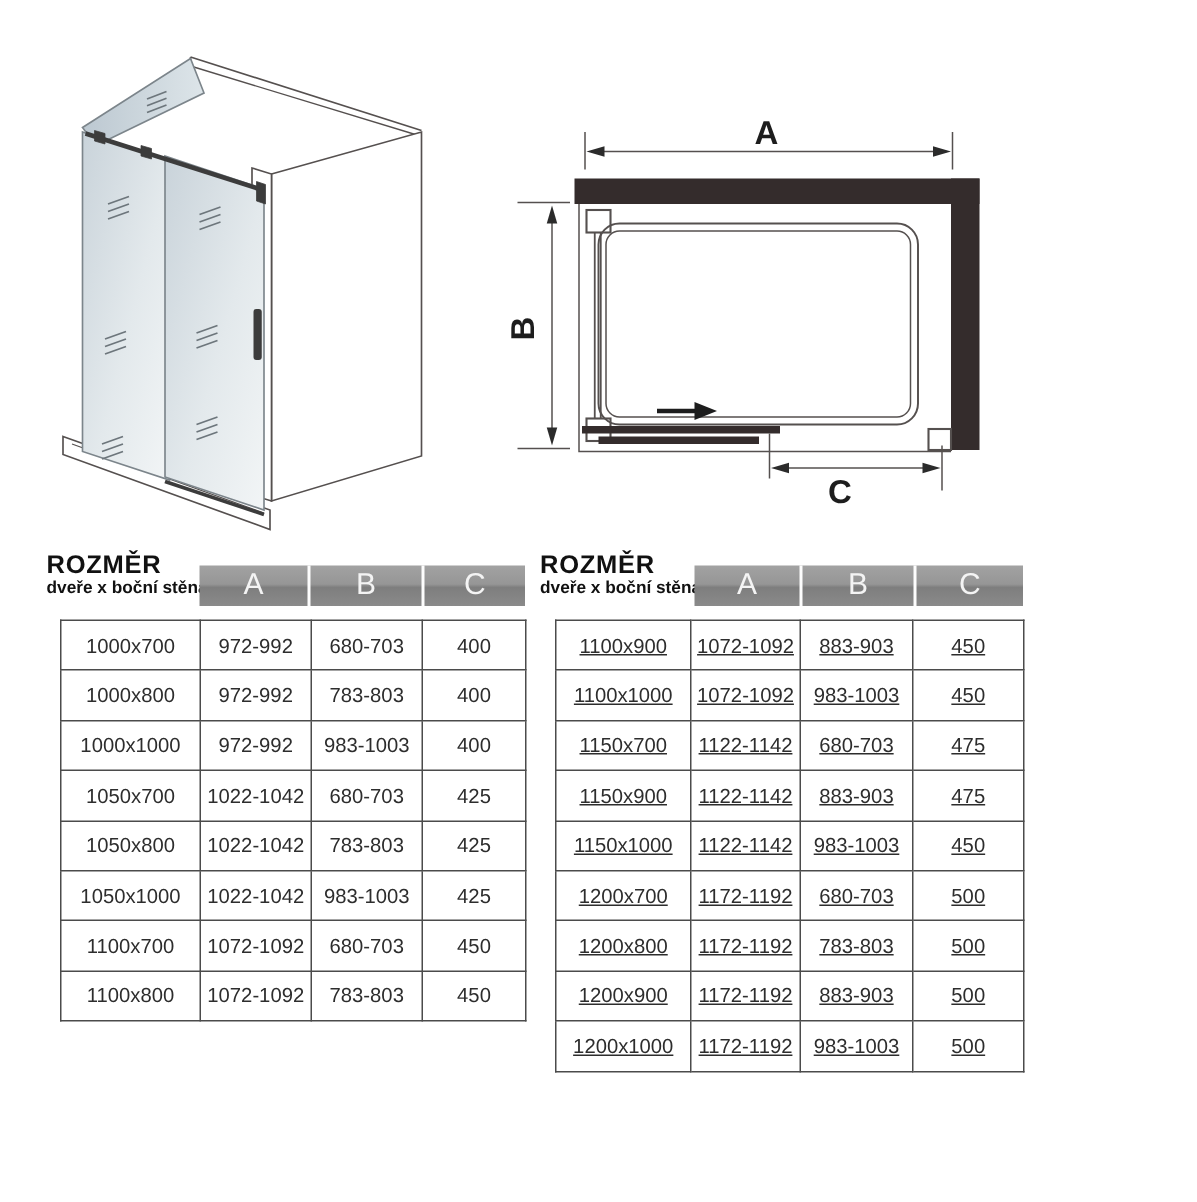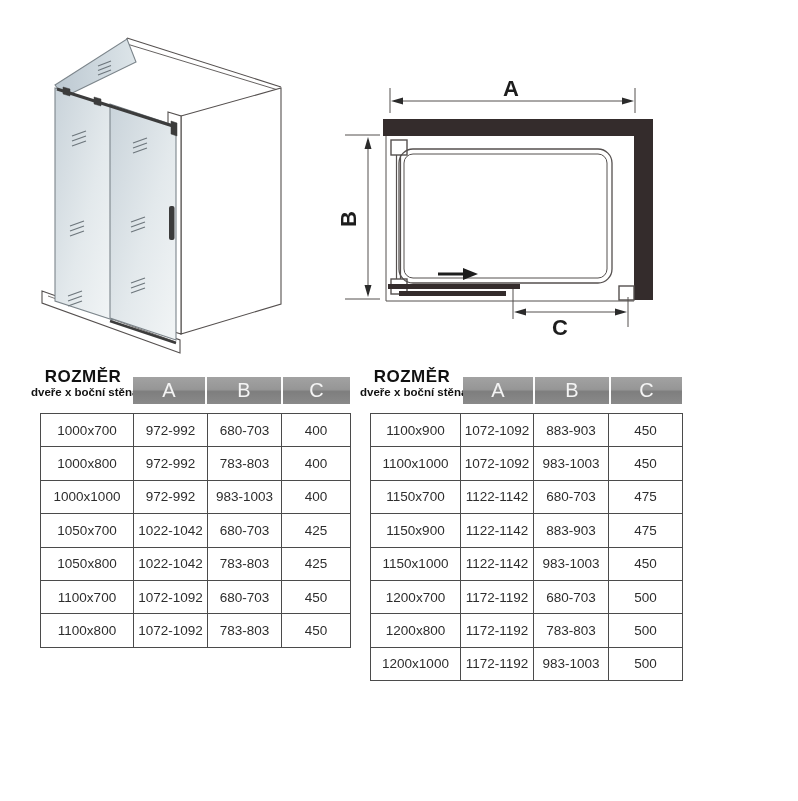--- a/index.html
+++ b/index.html
@@ -4,21 +4,21 @@
 <style>
   html,body{margin:0;padding:0;background:#fff;}
   .canvas{position:relative;width:798px;height:801px;background:#ffffff;overflow:hidden;
           font-family:"Liberation Sans",sans-serif;}
   svg text{font-family:"Liberation Sans",sans-serif;}
 
   
   .drawing-layer{position:absolute;left:0;top:0;width:798px;height:801px;}
 
   
-  .tbl-title{position:absolute;width:104px;text-align:center;color:#111;}
+  .tbl-title{position:absolute;width:104px;text-align:left;color:#111;}
   .tbl-title .t1{font-size:17px;font-weight:bold;letter-spacing:.5px;line-height:17px;}
   .tbl-title .t2{font-size:11.5px;font-weight:bold;line-height:13px;margin-top:1px;white-space:nowrap;}
 
   .hdr-bar{position:absolute;height:27px;display:flex;
            background:linear-gradient(to bottom,#a2a2a2 0%,#969696 46%,#7e7e7e 54%,#8a8a8a 100%);}
   .hdr-bar .hcell{flex:1;display:flex;align-items:center;justify-content:center;
                   color:#f4f4f4;font-size:20px;border-left:2px solid #fdfdfd;}
   .hdr-bar .hcell:first-child{border-left:none;}
 
   table.dim{position:absolute;border-collapse:collapse;table-layout:fixed;
@@ -185,20 +185,26 @@
           <td>680-703</td>
           <td>425</td>
         </tr>
         <tr>
           <td>1050x800</td>
           <td>1022-1042</td>
           <td>783-803</td>
           <td>425</td>
         </tr>
         <tr>
+          <td>1050x1000</td>
+          <td>1022-1042</td>
+          <td>983-1003</td>
+          <td>425</td>
+        </tr>
+        <tr>
           <td>1100x700</td>
           <td>1072-1092</td>
           <td>680-703</td>
           <td>450</td>
         </tr>
         <tr>
           <td>1100x800</td>
           <td>1072-1092</td>
           <td>783-803</td>
           <td>450</td>
@@ -208,21 +214,21 @@
 
   <div class="tbl-title" style="left:360px;top:368px;">
     <div class="t1">ROZMĚR</div>
     <div class="t2">dveře x boční stěna</div>
   </div>
   <div class="hdr-bar" style="left:463px;top:377px;width:219px;">
     <div class="hcell" style="flex:0 0 70px;">A</div>
     <div class="hcell" style="flex:0 0 74px;">B</div>
     <div class="hcell" style="flex:1;">C</div>
   </div>
-  <table class="dim" style="left:370px;top:413px;width:312px;">
+  <table class="dim" style="left:370px;top:413px;width:312px;text-decoration:underline;">
     <colgroup>
         <col style="width:90px">
         <col style="width:73px">
         <col style="width:75px">
         <col style="width:74px">
       </colgroup>
     <tbody>
         <tr>
           <td>1100x900</td>
           <td>1072-1092</td>
@@ -259,20 +265,26 @@
           <td>680-703</td>
           <td>500</td>
         </tr>
         <tr>
           <td>1200x800</td>
           <td>1172-1192</td>
           <td>783-803</td>
           <td>500</td>
         </tr>
         <tr>
+          <td>1200x900</td>
+          <td>1172-1192</td>
+          <td>883-903</td>
+          <td>500</td>
+        </tr>
+        <tr>
           <td>1200x1000</td>
           <td>1172-1192</td>
           <td>983-1003</td>
           <td>500</td>
         </tr>
       </tbody>
   </table>
 
 </div>
 

